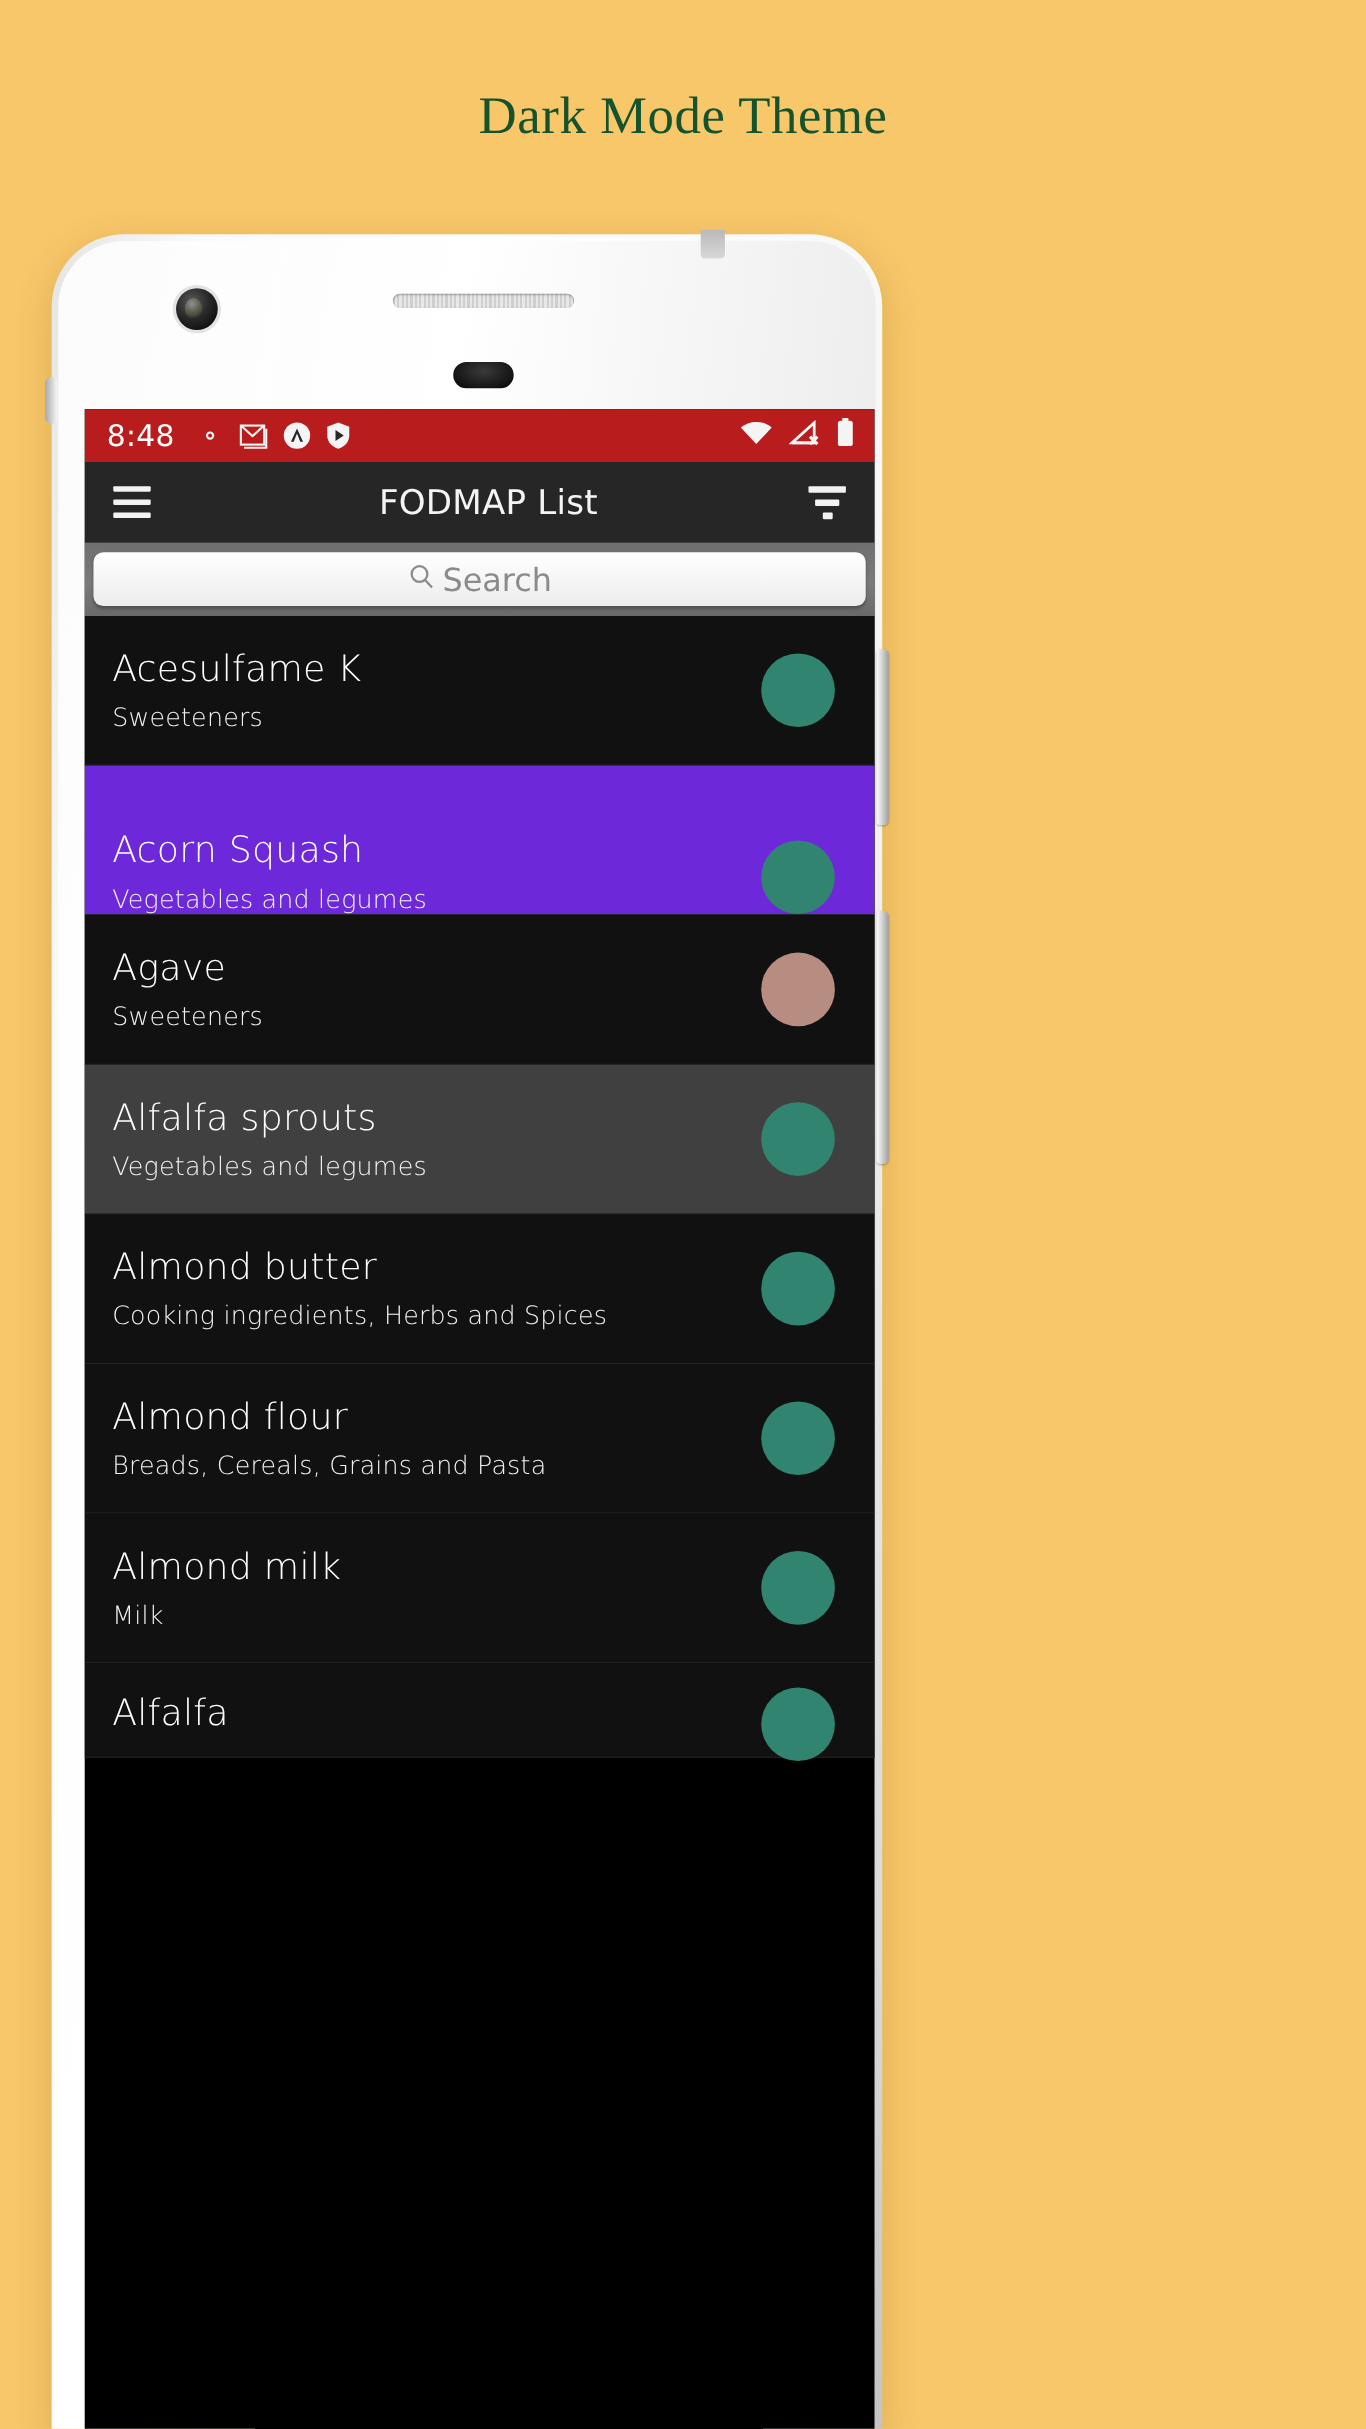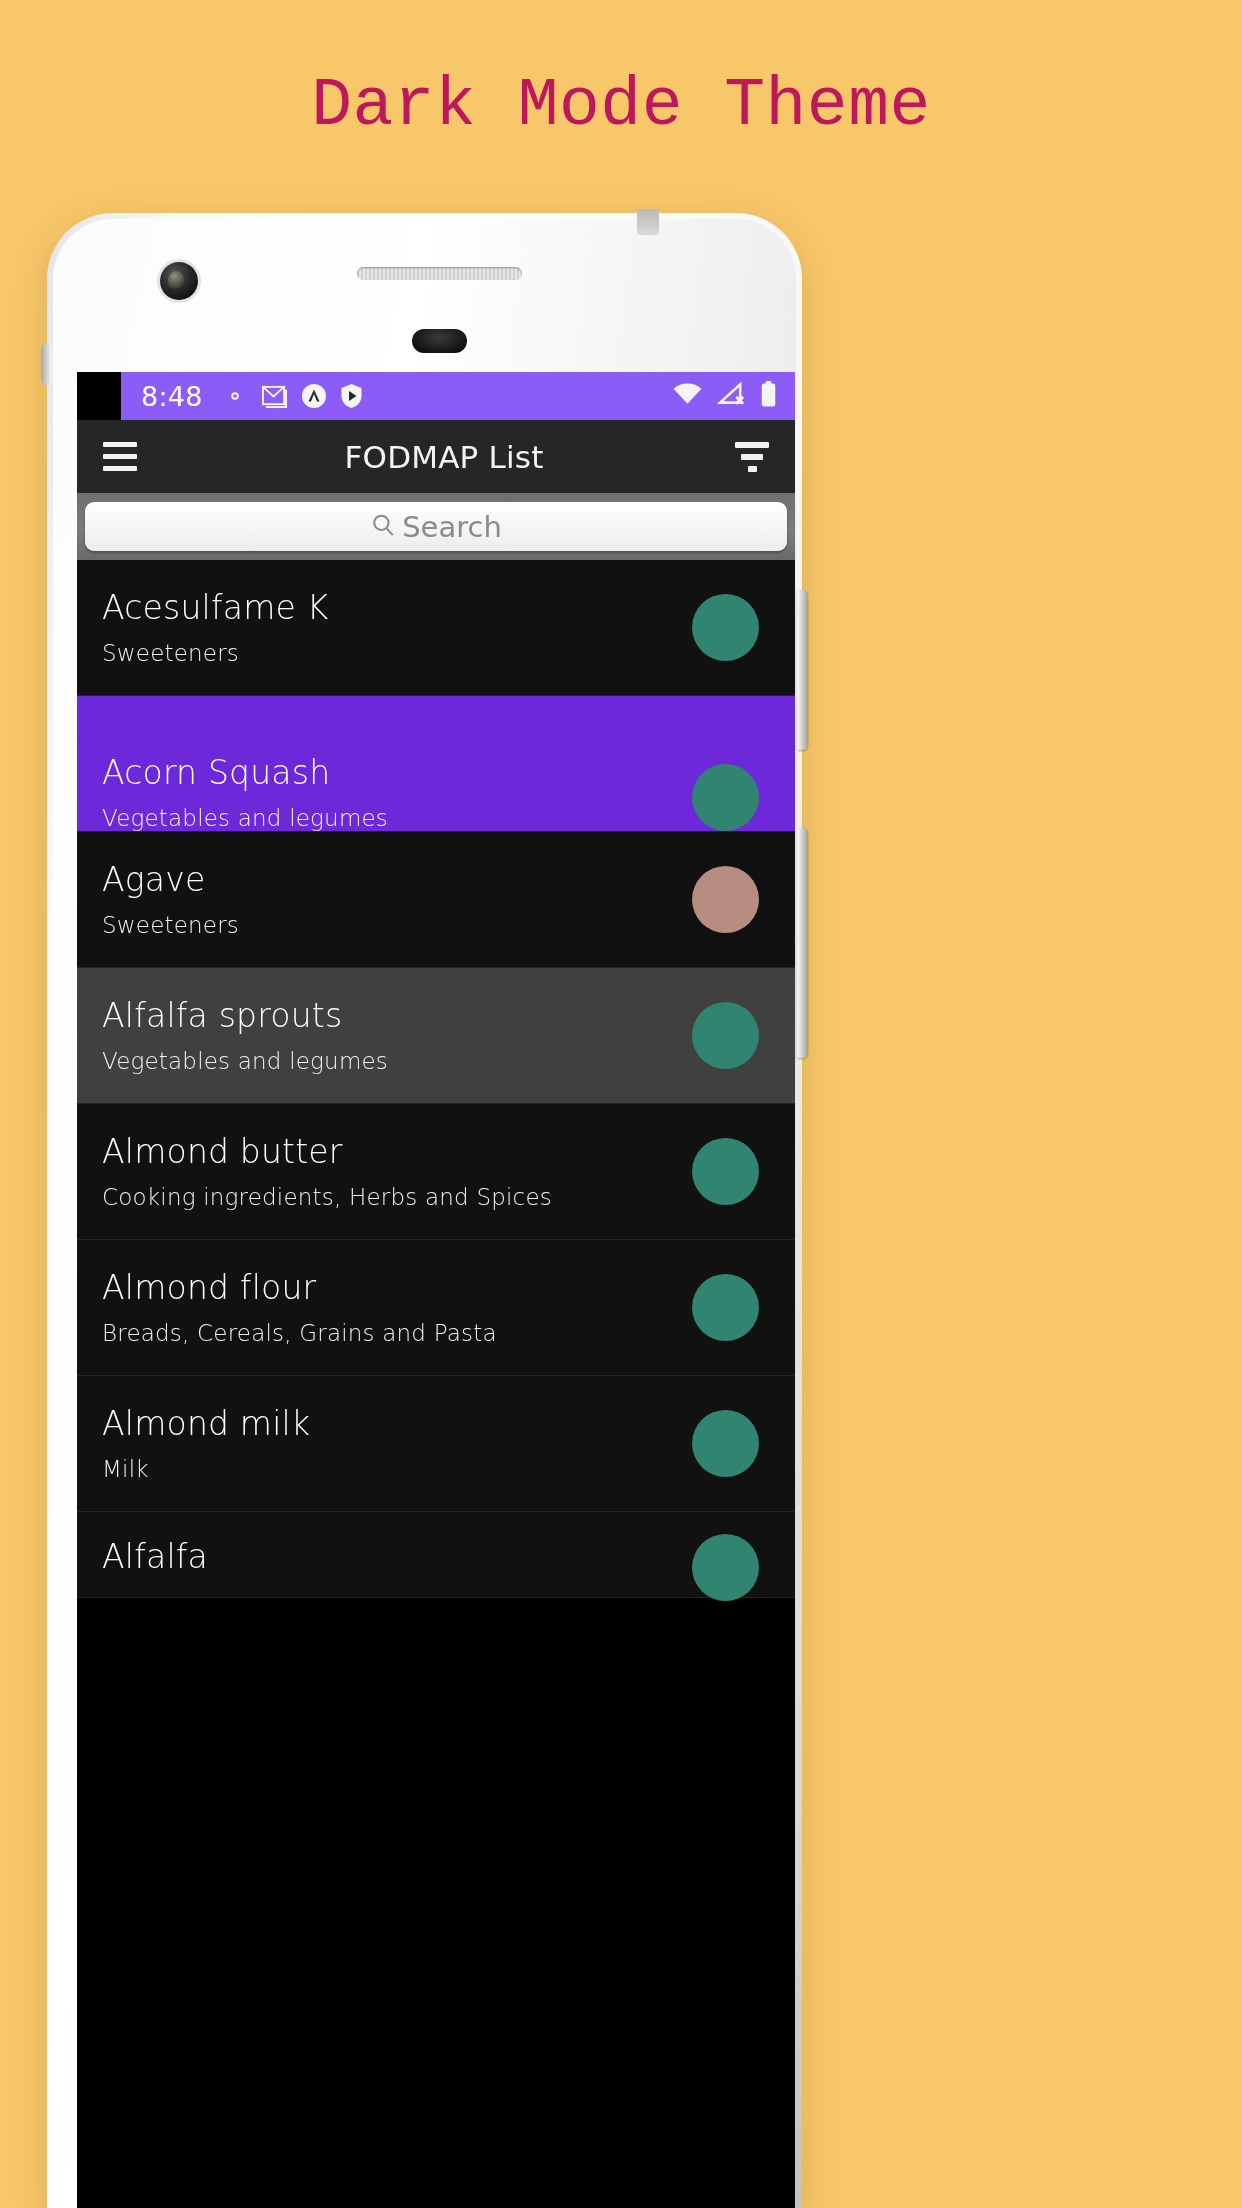--- a/index.html
+++ b/index.html
@@ -9,25 +9,25 @@
     font-family:"Liberation Sans", sans-serif;
     overflow:hidden;
     position:relative;
   }
 
   
   #headline {
     position:absolute;
     top:0; left:0; width:1242px; height:210px;
     display:flex; align-items:center; justify-content:center;
-    color:#be185d;
-    font-size:68px;
+    color:#14532d;
+    font-size:48px;
     font-weight:300;
     letter-spacing:0.5px;
-    font-family:Liberation Mono, monospace;
+    font-family:Liberation Serif, serif;
     white-space:nowrap;
   }
 
   
   #phone {
     position:absolute;
     left:47px; top:213px;
     width:755px; height:2000px;
   }
   #phone-body {
@@ -96,25 +96,24 @@
     position:absolute;
     left:30px; top:159px;
     width:718px; height:1841px;
     background:#000;
     overflow:hidden;
   }
 
   
   #status-bar {
     height:48px;
-    background:#8b5cf6;
+    background:#b91c1c;
     display:flex; align-items:center;
     padding:0 18px 0 20px;
     color:#ffffff;
-    margin-left:44px;
   }
   #status-time {
     font-size:27px;
     font-weight:400;
     letter-spacing:0.3px;
     margin-right:19px;
     font-family:"DejaVu Sans", sans-serif;
   }
   .status-icon { margin-right:13px; display:flex; align-items:center; }
   #status-right { margin-left:auto; display:flex; align-items:center; gap:14px; }

